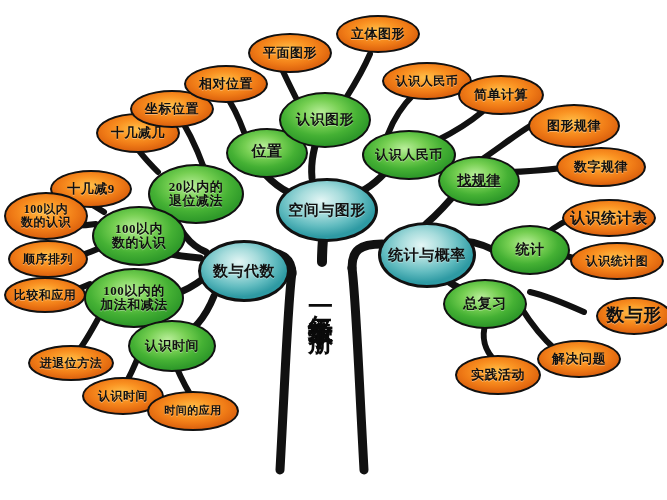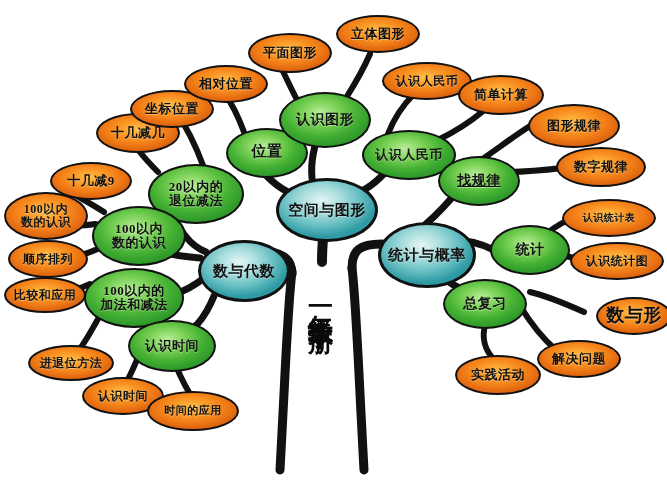--- a/index.html
+++ b/index.html
@@ -126,35 +126,35 @@
       <div class="node n-green" style="left: 84px; top: 268px; width: 100px; height: 60px; font-size: 13px;">100以内的
 加法和减法</div>
       <div class="node n-green" style="left: 128px; top: 320px; width: 88px; height: 52px; font-size: 13px;">认识时间</div>
       <div class="node n-green" style="left: 226px; top: 128px; width: 82px; height: 50px; font-size: 15px; font-family: Liberation Mono, monospace;">位置</div>
       <div class="node n-green" style="left: 279px; top: 92px; width: 92px; height: 56px; font-size: 14px;">认识图形</div>
       <div class="node n-green" style="left: 362px; top: 130px; width: 94px; height: 50px; font-size: 13px;">认识人民币</div>
       <div class="node n-green" style="left: 438px; top: 156px; width: 82px; height: 50px; font-size: 14px; text-decoration: underline;">找规律</div>
       <div class="node n-green" style="left: 490px; top: 225px; width: 80px; height: 50px; font-size: 14px;">统计</div>
       <div class="node n-green" style="left: 443px; top: 279px; width: 84px; height: 50px; font-size: 14px; text-align: center;">总复习</div>
       <div class="node n-orange" style="left: 96px; top: 113px; width: 84px; height: 40px; font-size: 13px;">十几减几</div>
-      <div class="node n-orange" style="left: 50px; top: 162px; width: 82px; height: 38px; font-size: 13px;">十几减9</div>
+      <div class="node n-orange" style="left: 50px; top: 170px; width: 82px; height: 38px; font-size: 13px;">十几减9</div>
       <div class="node n-orange" style="left: 4px; top: 192px; width: 84px; height: 48px; font-size: 12px;">100以内
 数的认识</div>
       <div class="node n-orange" style="left: 8px; top: 240px; width: 80px; height: 38px; font-size: 12px;">顺序排列</div>
       <div class="node n-orange" style="left: 4px; top: 277px; width: 82px; height: 36px; font-size: 12px;">比较和应用</div>
       <div class="node n-orange" style="left: 28px; top: 345px; width: 86px; height: 36px; font-size: 12px;">进退位方法</div>
       <div class="node n-orange" style="left: 82px; top: 377px; width: 82px; height: 38px; font-size: 12px;">认识时间</div>
       <div class="node n-orange" style="left: 147px; top: 391px; width: 92px; height: 40px; font-size: 11px;">时间的应用</div>
       <div class="node n-orange" style="left: 130px; top: 90px; width: 84px; height: 38px; font-size: 13px;">坐标位置</div>
       <div class="node n-orange" style="left: 184px; top: 65px; width: 84px; height: 38px; font-size: 13px;">相对位置</div>
       <div class="node n-orange" style="left: 248px; top: 33px; width: 84px; height: 40px; font-size: 13px;">平面图形</div>
       <div class="node n-orange" style="left: 336px; top: 15px; width: 84px; height: 38px; font-size: 13px;">立体图形</div>
       <div class="node n-orange" style="left: 382px; top: 62px; width: 90px; height: 38px; font-size: 12px;">认识人民币</div>
       <div class="node n-orange" style="left: 458px; top: 75px; width: 86px; height: 40px; font-size: 13px;">简单计算</div>
       <div class="node n-orange" style="left: 528px; top: 104px; width: 92px; height: 44px; font-size: 13px;">图形规律</div>
       <div class="node n-orange" style="left: 556px; top: 147px; width: 90px; height: 40px; font-size: 13px;">数字规律</div>
-      <div class="node n-orange" style="left: 562px; top: 199px; width: 94px; height: 38px; font-size: 10px;">认识统计表</div>
+      <div class="node n-orange" style="left: 562px; top: 199px; width: 94px; height: 38px; font-size: 15px;">认识统计表</div>
       <div class="node n-orange" style="left: 570px; top: 242px; width: 94px; height: 38px; font-size: 12px;">认识统计图</div>
       <div class="node n-orange" style="left: 596px; top: 297px; width: 76px; height: 38px; font-size: 18px;">数与形</div>
       <div class="node n-orange" style="left: 537px; top: 340px; width: 84px; height: 38px; font-size: 13px;">解决问题</div>
       <div class="node n-orange" style="left: 455px; top: 355px; width: 86px; height: 40px; font-size: 13px;">实践活动</div>
     </div>
 </div>
 
 </body></html>

